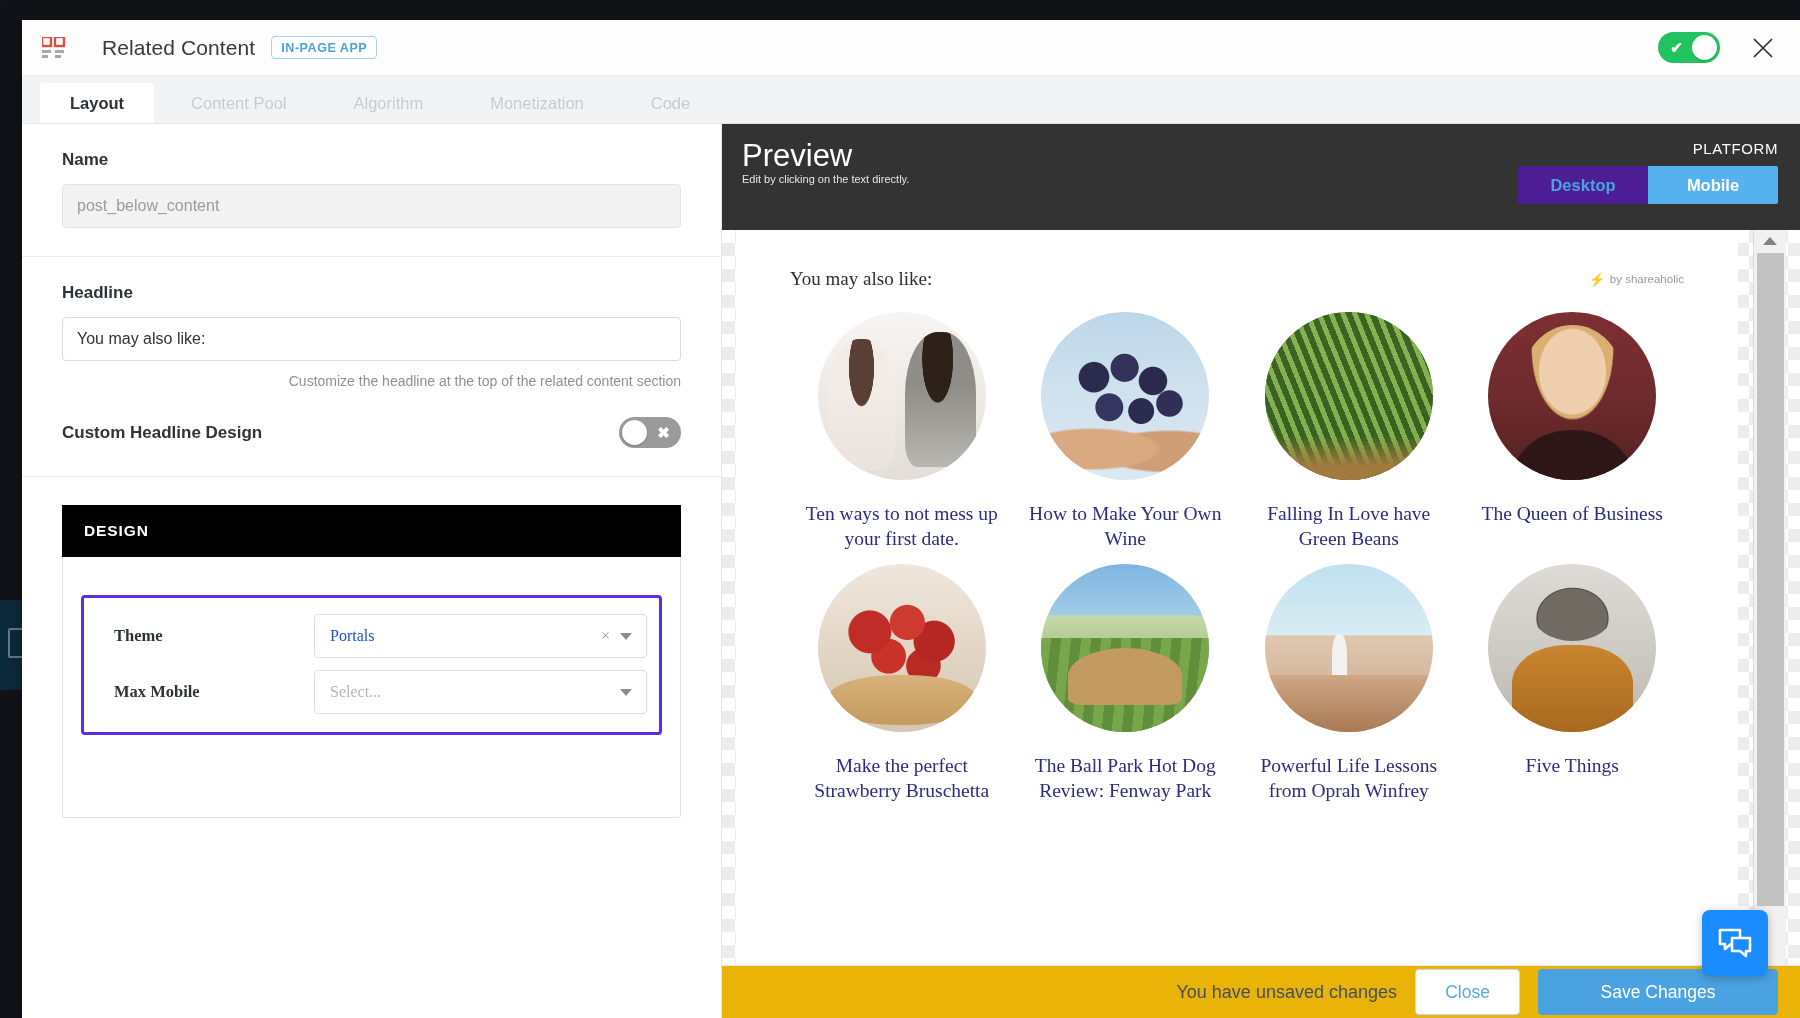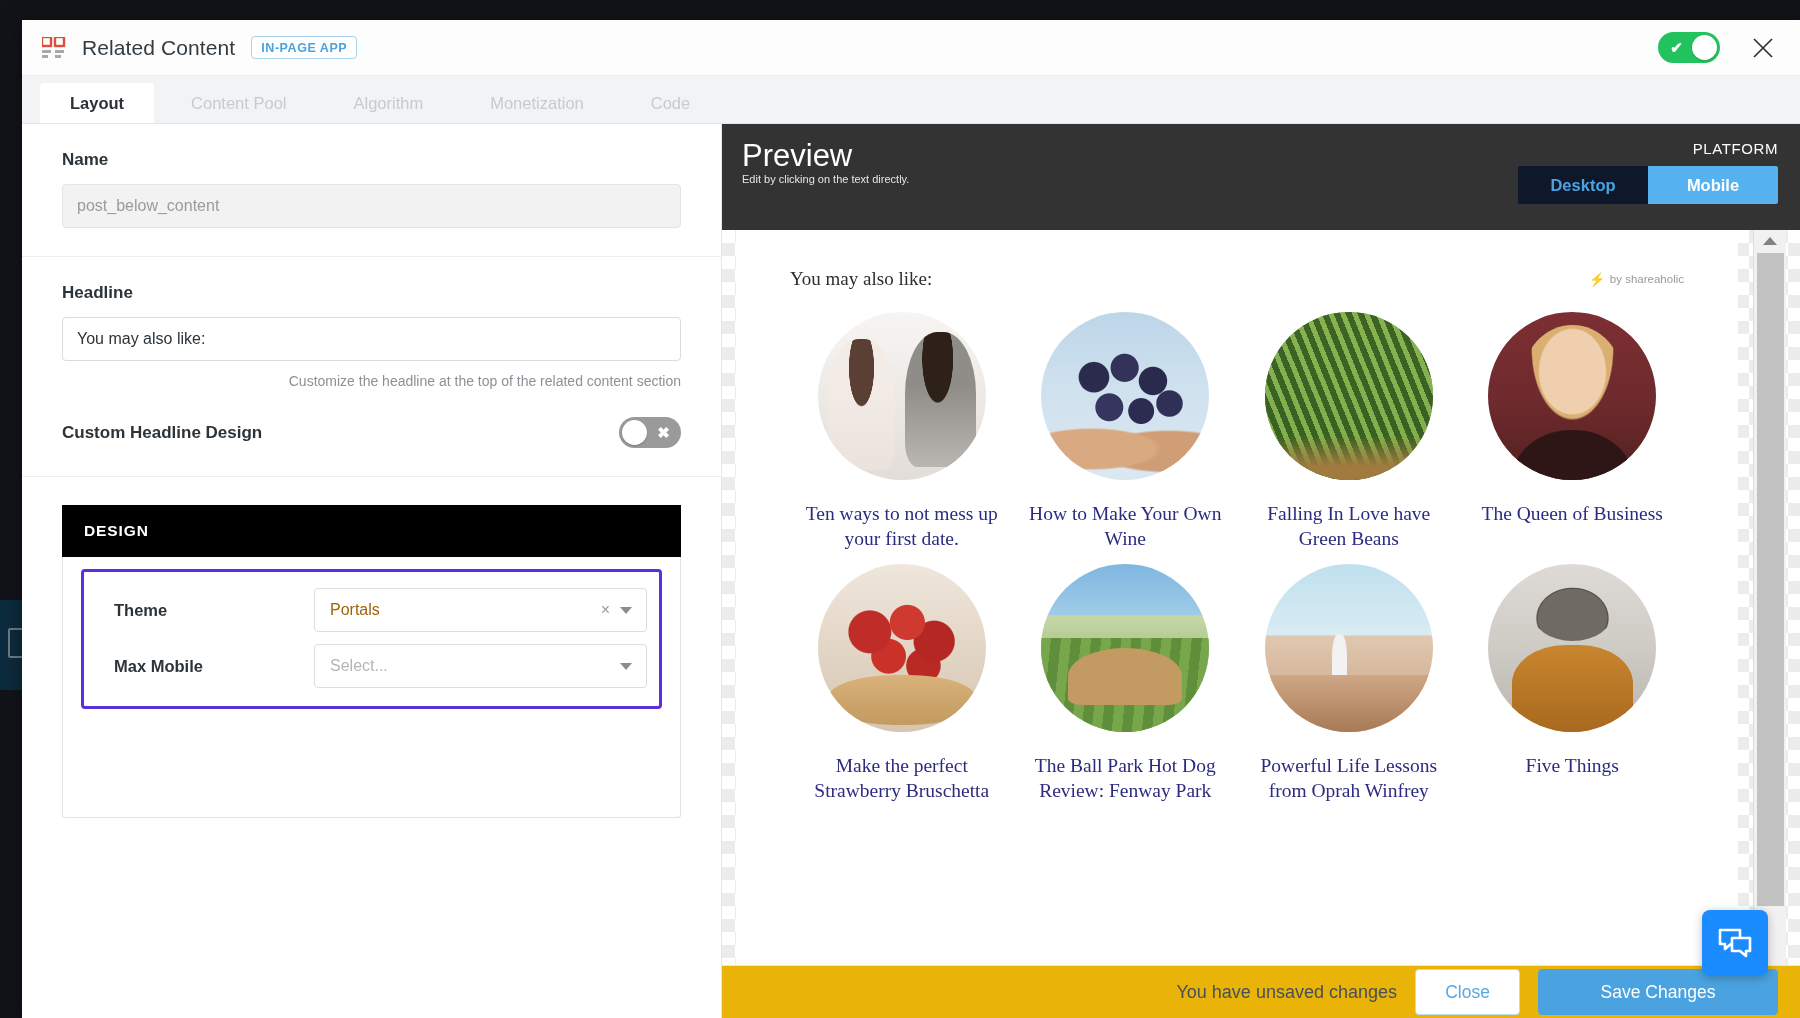--- a/index.html
+++ b/index.html
@@ -52,20 +52,21 @@
     align-items: center;
     padding: 0 22px 0 20px;
     border-bottom: 1px solid #ececec;
   }
   #app-icon { width: 24px; height: 22px; margin-right: 16px; flex: none; }
   #app-title {
     font-size: 21px;
     color: #333b42;
     font-weight: 400;
     letter-spacing: .1px;
+    margin-left: 20px;
   }
   #app-badge {
     margin-left: 16px;
     font-size: 12.5px;
     font-weight: 700;
     letter-spacing: .55px;
     color: #4aa3e0;
     border: 1px solid #a8d3ef;
     border-radius: 4px;
     padding: 5px 9px 4px;
@@ -208,22 +209,23 @@
   }
   #design-header {
     background: #000;
     color: #fff;
     font-size: 15.5px;
     font-weight: 700;
     letter-spacing: .9px;
     padding: 17px 22px;
   }
   #design-body {
-    padding: 12px 18px 34px 18px;
+    padding: 38px 18px 34px 18px;
     min-height: 260px;
+    font-family: Liberation Serif, serif;
   }
   #highlight-box {
     border: 3px solid #5b2fe0;
     border-radius: 4px;
     padding: 10px 12px 12px 12px;
   }
   .select-row {
     display: flex;
     align-items: center;
     padding: 6px 0;
@@ -240,21 +242,21 @@
     flex: 1;
     height: 44px;
     border: 1px solid #dedede;
     border-radius: 4px;
     background: #fff;
     display: flex;
     align-items: center;
     padding: 0 10px 0 15px;
     cursor: pointer;
   }
-  .select-value { font-size: 16px; color: #a16207; }
+  .select-value { font-size: 16px; color: #1d4ed8; }
   .select-value.placeholder { color: #b5b5b5; }
   .select-clear {
     margin-left: auto;
     color: #9b9b9b;
     font-size: 16px;
     padding: 0 10px;
     cursor: pointer;
     line-height: 1;
   }
   .select-caret {
@@ -308,21 +310,21 @@
     border-radius: 2px;
     overflow: hidden;
   }
   .plat-btn {
     width: 130px; height: 38px;
     display: flex; align-items: center; justify-content: center;
     font-size: 16.5px;
     font-weight: 700;
     cursor: pointer;
   }
-  .plat-btn.active { background: #0f172a; color: #4aa3e0; }
+  .plat-btn.active { background: #4c1d95; color: #4aa3e0; }
   .plat-btn.inactive { background: #55b2ef; color: #ffffff; }
 
   
   #preview-stage {
     flex: 1;
     position: relative;
     overflow: hidden;
     background-color: #ffffff;
     background-image:
       linear-gradient(45deg, #ececec 25%, transparent 25%, transparent 75%, #ececec 75%),

